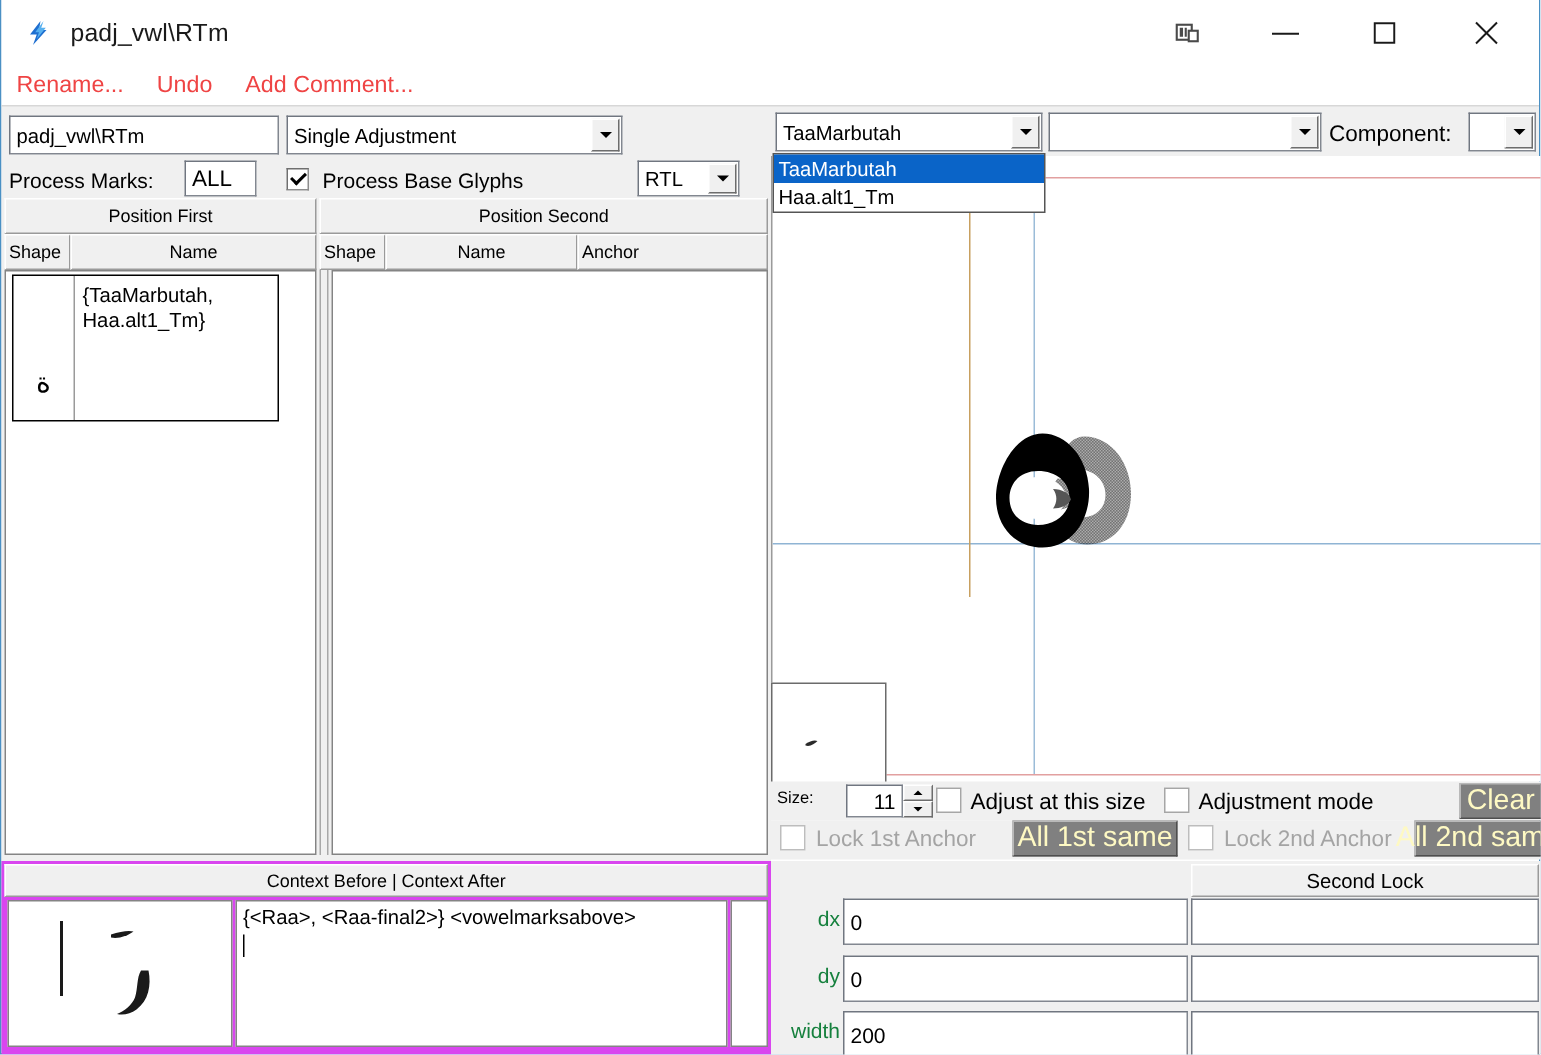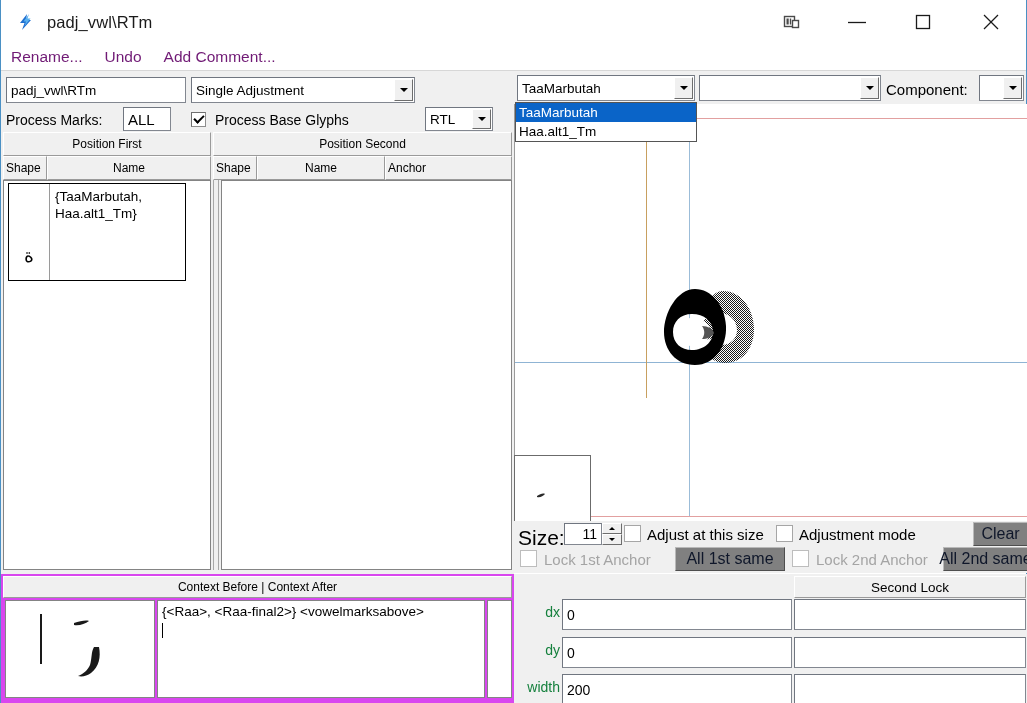--- a/index.html
+++ b/index.html
@@ -45,21 +45,21 @@
   .tb-btn.wide { width: 66px; }
   .tb-btn.close { width: 70px; }
 
   
   .menubar {
     position: absolute; left: 0; top: 44px; width: 1025px; height: 26px;
     background: #ffffff; display: flex; align-items: center;
     padding-left: 10px;
   }
   .menu-item {
-    font-size: 15.5px; color: #701a75; margin-right: 22px; white-space: nowrap;
+    font-size: 15.5px; color: #ef4444; margin-right: 22px; white-space: nowrap;
   }
 
   
   .toolpanel {
     position: absolute; left: 0; top: 70px; width: 1025px; height: 62px;
     background: #f0f0f0;
     border-top: 1px solid #d7d7d7;
   }
 
   
@@ -230,22 +230,22 @@
   }
   .tri-down-sm {
     width: 0; height: 0;
     border-left: 3.5px solid transparent;
     border-right: 3.5px solid transparent;
     border-top: 3.5px solid #000;
   }
   .btn-gray {
     position: absolute;
     background: #808080;
-    color: #0f172a;
-    font-size: 16px;
+    color: #fef9c3;
+    font-size: 19px;
     display: flex; align-items: center; justify-content: center;
     border: 1px solid #b9b9b9;
     border-right-color: #4e4e4e; border-bottom-color: #4e4e4e;
     white-space: nowrap;
   }
   .lbl.disabled { color: #a4a4a4; }
 
   
   .ctxpanel {
     position: absolute; left: 0; top: 574px; width: 513px; height: 129px;
@@ -449,21 +449,21 @@
       <path d="M22 40 C25 38 28 37 30 38 C28 40 25 42 22 41 Z" fill="#2a2a2a"></path>
     </svg>
   </div>
 
   <div class="dropdown" style="left:514px; top:102px; width:182px;">
     <div class="dd-item sel">TaaMarbutah</div>
     <div class="dd-item">Haa.alt1_Tm</div>
   </div>
 
   <div class="sizerow">
-    <div class="lbl" style="left:4px; top:5px; font-size:21px;">Size:</div>
+    <div class="lbl" style="left:4px; top:5px; font-size:11px;">Size:</div>
     <div class="fld" style="left:50px; top:2px; width:38px; height:22px; justify-content:flex-end; padding-right:4px; font-size:14px;">11</div>
     <div class="spin" style="left:88px; top:2px; height:22px;">
       <div>
           <i class="tri-up-sm"></i>
         </div>
       <div>
           <i class="tri-down-sm"></i>
         </div>
     </div>
     <div class="chk flat" style="left:110px; top:4px; width:17px; height:17px;"></div>

